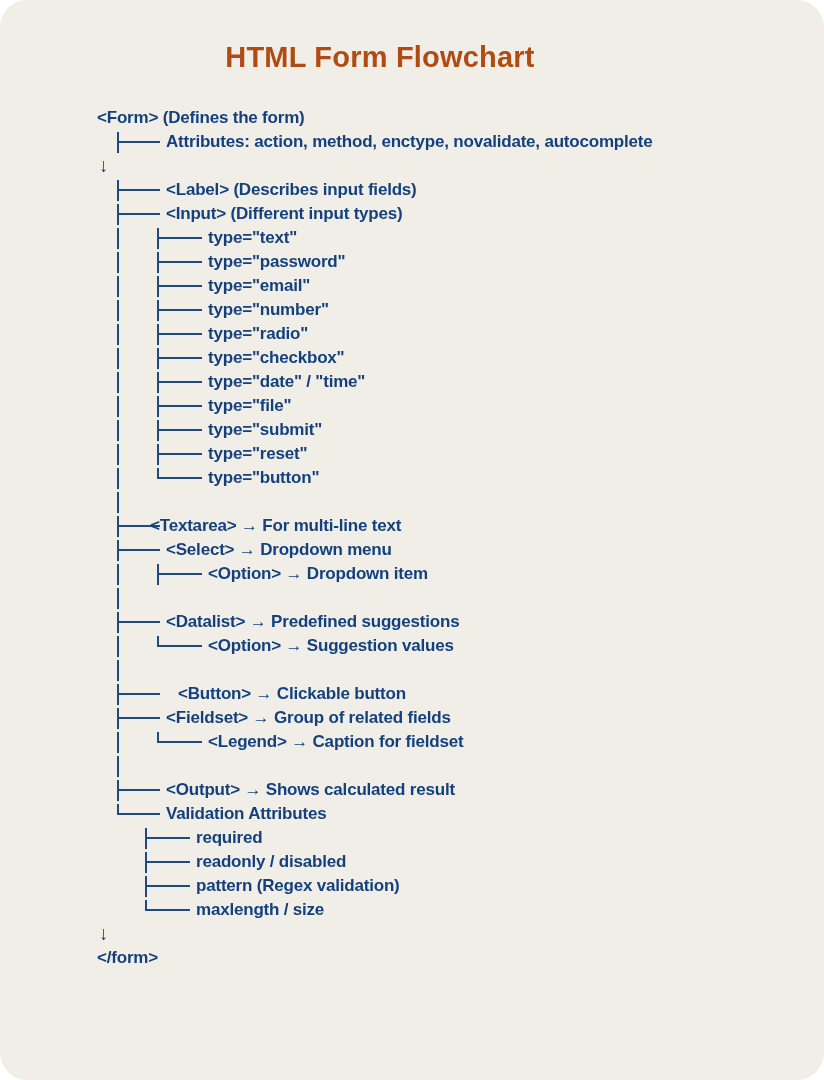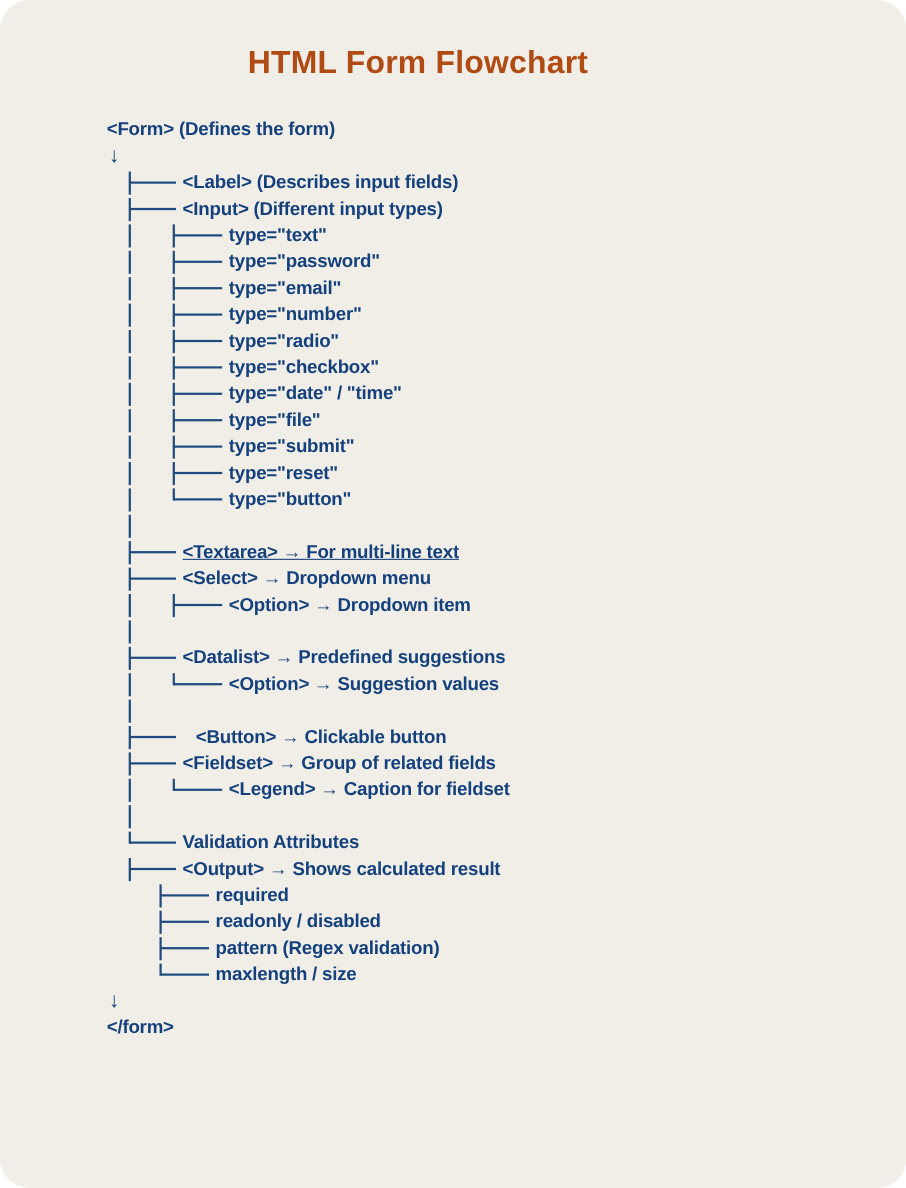--- a/index.html
+++ b/index.html
@@ -77,20 +77,25 @@
 </head>
 <body>
 
 <div class="canvas" style="--bg: #f0eee7; --title-color: #b04b13; --text-color: #14417d; --line-color: #1d4b80;">
   <h1 class="title">HTML Form Flowchart</h1>
   <div class="tree" id="tree">
       <div class="row">
         <span class="label" style="left: 97px;">&lt;Form&gt; (Defines the form)</span>
       </div>
       <div class="row">
+        <div class="vline" style="left: 117.25px;"></div>
+        <div class="hline" style="left: 118px; width: 42px;"></div>
+        <span class="label" style="left: 166px;">Attributes: action, method, enctype, novalidate, autocomplete</span>
+      </div>
+      <div class="row">
         <span class="flow-arrow">↓</span>
       </div>
       <div class="row">
         <div class="vline" style="left: 117.25px;"></div>
         <div class="hline" style="left: 118px; width: 42px;"></div>
         <span class="label" style="left: 166px;">&lt;Label&gt; (Describes input fields)</span>
       </div>
       <div class="row">
         <div class="vline" style="left: 117.25px;"></div>
         <div class="hline" style="left: 118px; width: 42px;"></div>
@@ -161,21 +166,21 @@
         <div class="vline half" style="left: 157.25px;"></div>
         <div class="hline" style="left: 158px; width: 44px;"></div>
         <span class="label" style="left: 208px;">type="button"</span>
       </div>
       <div class="row">
         <div class="vline" style="left: 117.25px;"></div>
       </div>
       <div class="row">
         <div class="vline" style="left: 117.25px;"></div>
         <div class="hline" style="left: 118px; width: 42px;"></div>
-        <span class="label" style="left: 166px; text-decoration: underline;">&lt;Textarea&gt; → For multi-line text</span>
+        <span class="label" style="left: 150px;">&lt;Textarea&gt; → For multi-line text</span>
       </div>
       <div class="row">
         <div class="vline" style="left: 117.25px;"></div>
         <div class="hline" style="left: 118px; width: 42px;"></div>
         <span class="label" style="left: 166px;">&lt;Select&gt; → Dropdown menu</span>
       </div>
       <div class="row">
         <div class="vline" style="left: 117.25px;"></div>
         <div class="vline" style="left: 157.25px;"></div>
         <div class="hline" style="left: 158px; width: 44px;"></div>
@@ -211,28 +216,28 @@
       <div class="row">
         <div class="vline" style="left: 117.25px;"></div>
         <div class="vline half" style="left: 157.25px;"></div>
         <div class="hline" style="left: 158px; width: 44px;"></div>
         <span class="label" style="left: 208px;">&lt;Legend&gt; → Caption for fieldset</span>
       </div>
       <div class="row">
         <div class="vline" style="left: 117.25px;"></div>
       </div>
       <div class="row">
+        <div class="vline" style="left: 117.25px;"></div>
+        <div class="hline" style="left: 118px; width: 42px;"></div>
+        <span class="label" style="left: 166px;">&lt;Output&gt; → Shows calculated result</span>
+      </div>
+      <div class="row">
         <div class="vline half" style="left: 117.25px;"></div>
         <div class="hline" style="left: 118px; width: 42px;"></div>
         <span class="label" style="left: 166px;">Validation Attributes</span>
-      </div>
-      <div class="row">
-        <div class="vline" style="left: 117.25px;"></div>
-        <div class="hline" style="left: 118px; width: 42px;"></div>
-        <span class="label" style="left: 166px;">&lt;Output&gt; → Shows calculated result</span>
       </div>
       <div class="row">
         <div class="vline" style="left: 145.25px;"></div>
         <div class="hline" style="left: 146px; width: 44px;"></div>
         <span class="label" style="left: 196px;">required</span>
       </div>
       <div class="row">
         <div class="vline" style="left: 145.25px;"></div>
         <div class="hline" style="left: 146px; width: 44px;"></div>
         <span class="label" style="left: 196px;">readonly / disabled</span>

